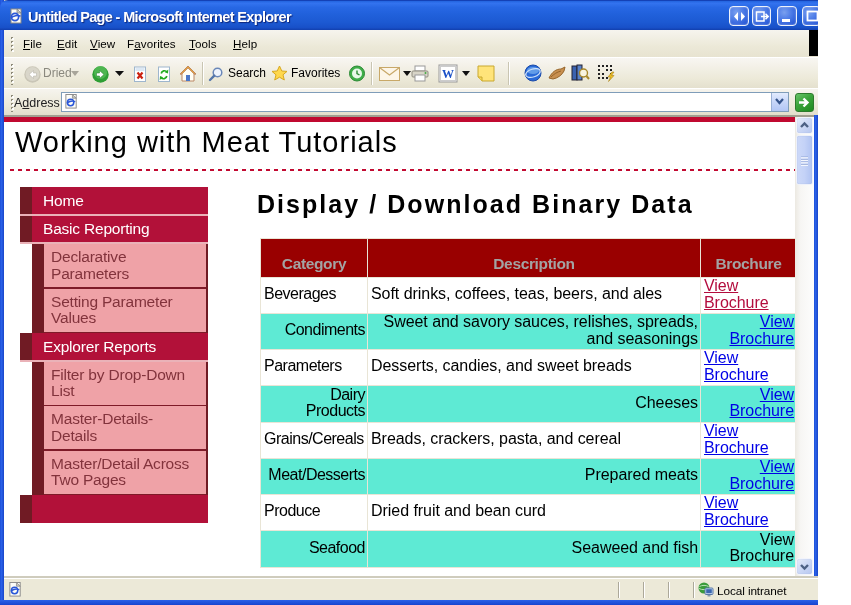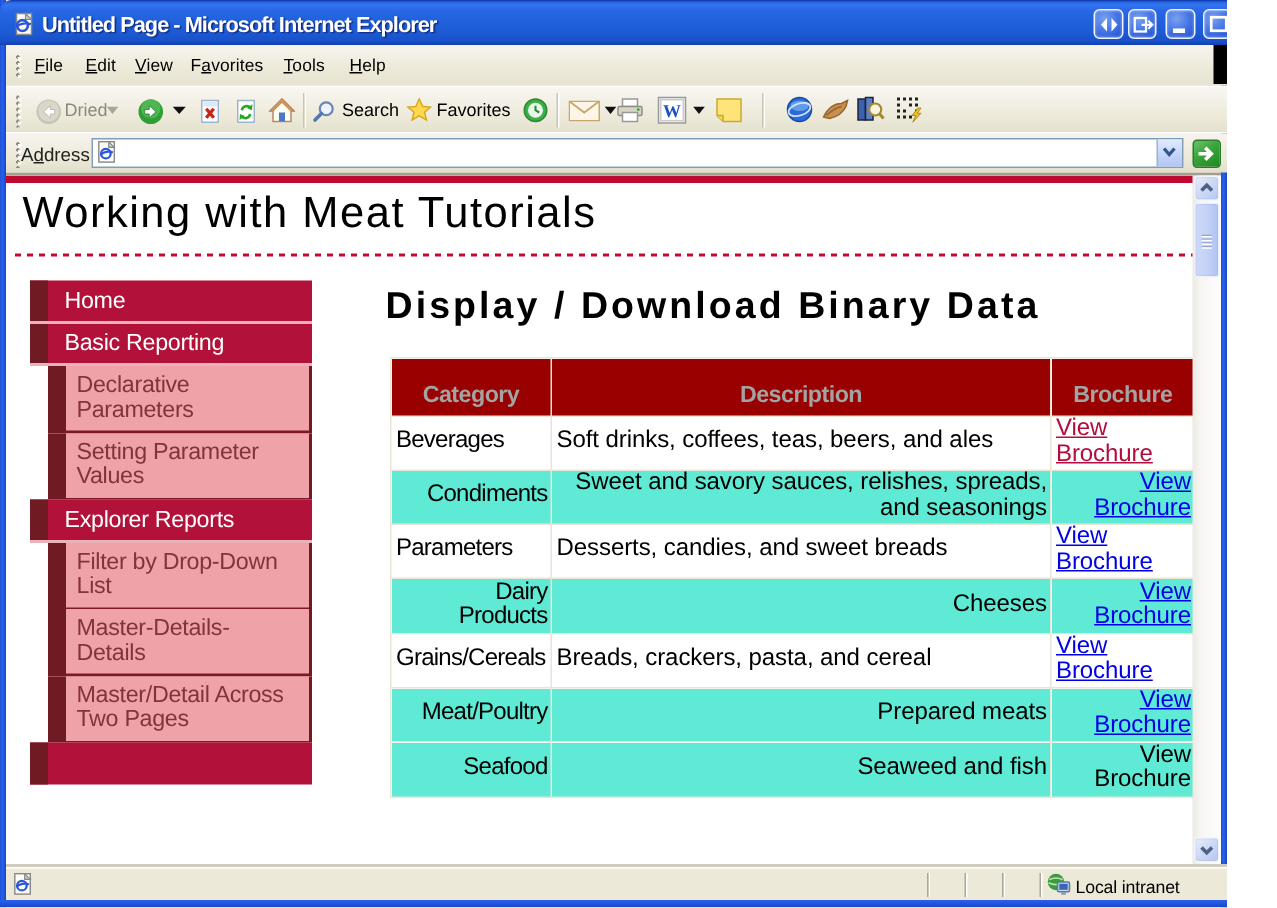--- a/index.html
+++ b/index.html
@@ -382,22 +382,27 @@
             <td class="ccat">Dairy<br>Products</td>
             <td>Cheeses</td>
             <td class="cbro"><a href="#">View Brochure</a></td>
           </tr>
       <tr style="height:36px">
             <td class="ccat">Grains/Cereals</td>
             <td>Breads, crackers, pasta, and cereal</td>
             <td class="cbro"><a href="#">View Brochure</a></td>
           </tr>
       <tr style="height:36px" class="alt">
-            <td class="ccat">Meat/Poultry</td>
+            <td class="ccat">Meat/Desserts</td>
             <td>Prepared meats</td>
+            <td class="cbro"><a href="#">View Brochure</a></td>
+          </tr>
+      <tr style="height:36px">
+            <td class="ccat">Produce</td>
+            <td>Dried fruit and bean curd</td>
             <td class="cbro"><a href="#">View Brochure</a></td>
           </tr>
       <tr style="height:37px" class="alt">
             <td class="ccat">Seafood</td>
             <td>Seaweed and fish</td>
             <td class="cbro">View Brochure</td>
           </tr>
     </tbody>
       </table>
   </div>

